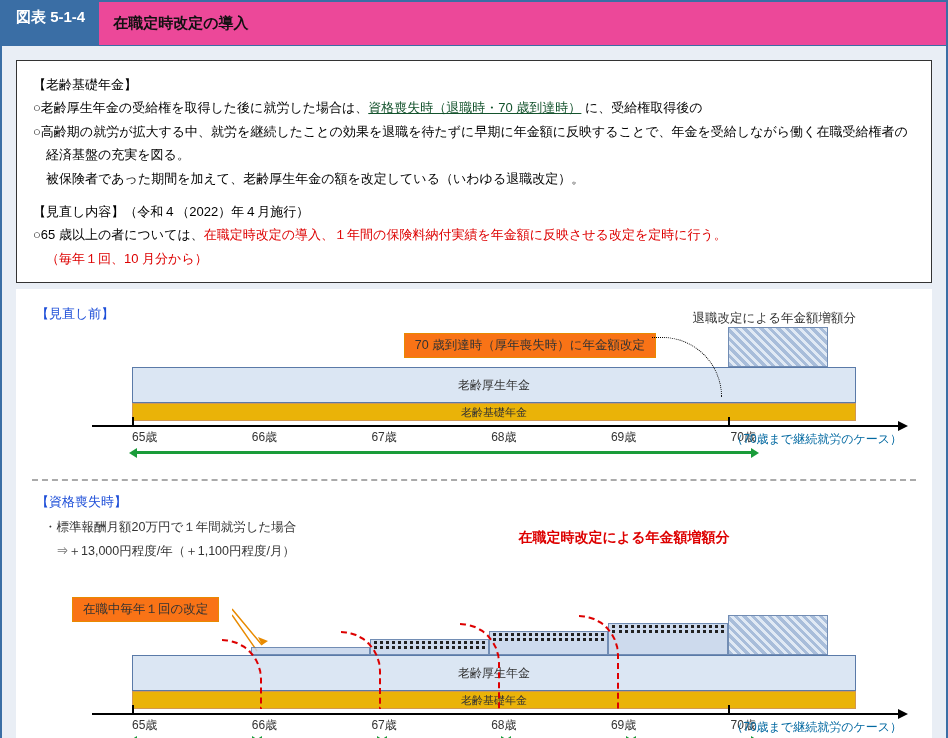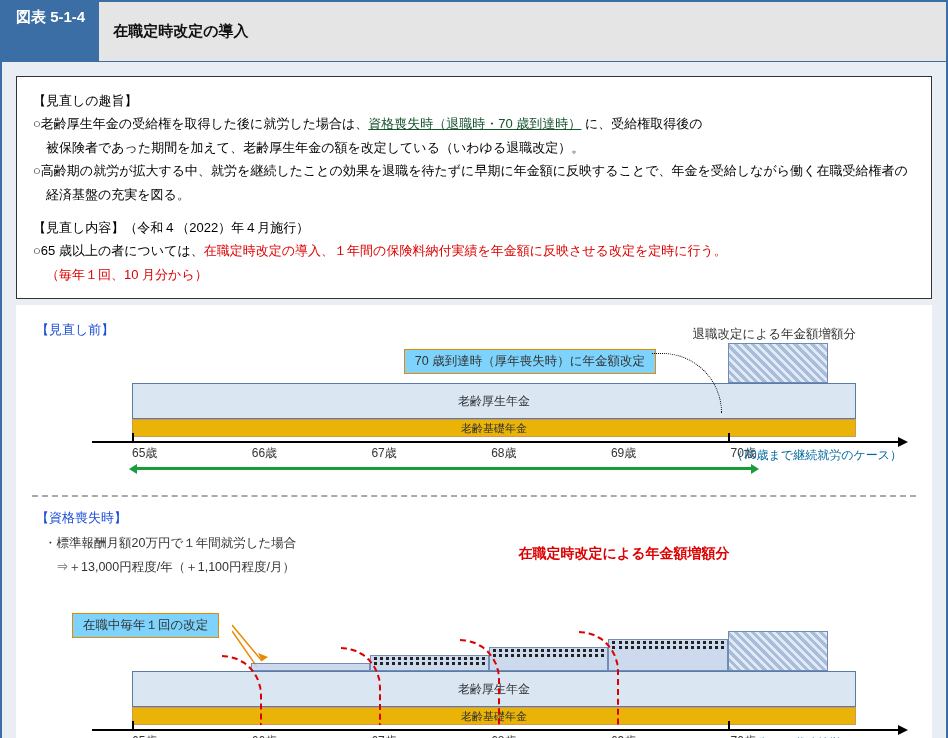--- a/index.html
+++ b/index.html
@@ -1,29 +1,29 @@
 <!DOCTYPE html>
 <html><head>
 <meta charset="utf-8">
 <style>
   * { box-sizing: border-box; margin: 0; padding: 0; }
   body { font-family: "Hiragino Sans", "Meiryo", sans-serif; background: #fff; width: 948px; }
   .outer { border: 2px solid #3a6ea5; }
   .header { display: flex; align-items: stretch; }
   .hnum { background: #3a6ea5; color: #fff; padding: 6px 14px; font-weight: bold; font-size: 15px; }
-  .htitle { background: #e5e5e5; color: #111; padding: 20px 14px; font-weight: bold; font-size: 15px; flex: 1; border-bottom: 1px solid #3a6ea5; }
+  .htitle { background: #ec4899; color: #111; padding: 12px 14px; font-weight: bold; font-size: 15px; flex: 1; border-bottom: 1px solid #3a6ea5; }
   .body { background: #e9eef5; padding: 14px; }
   .textbox { background: #fff; border: 1.5px solid #333; padding: 12px 16px; font-size: 13px; line-height: 1.8; }
   .textbox .purpose-title { font-weight: 500; }
   .textbox .underline-red { color: #14532d; text-decoration: underline; }
   .textbox .red { color: #d00; }
   .diagram { background: #fff; margin-top: 6px; padding: 10px 16px 16px 16px; position: relative; }
   .section-label { color: #1d4ed8; font-size: 13px; margin: 6px 0 4px 4px; }
   .divider { border-top: 2px dashed #aaa; margin: 12px 0; }
-  .callout { display: inline-block; border: 1.5px solid #e88a00; background: #7dd3fc; padding: 3px 10px; font-size: 12.5px; color: #333; }
+  .callout { display: inline-block; border: 1.5px solid #e88a00; background: #f97316; padding: 3px 10px; font-size: 12.5px; color: #333; }
   .callout.absolute { position: absolute; }
   .increment-label { font-size: 12.5px; color: #333; text-align: center; }
   .increment-label.red { color: #d00; font-weight: bold; font-size: 14px; }
   .chart-wrap { position: relative; height: 150px; }
   .bar { position: absolute; }
   .bar.kosei { background: #dbe6f3; border: 1px solid #5a7aa8; }
   .bar.kiso { background: #eab308; border: 1px solid #d19850; }
   .bar.inc { background: #c5d4ea; border: 1px solid #5a7aa8; opacity: 0.85; }
   .bar.inc.hatch {
     background-image: repeating-linear-gradient(45deg, #9ab2d4 0 3px, #dbe6f3 3px 6px);
@@ -50,28 +50,28 @@
 
 <div class="outer">
   <div class="header">
     <div class="hnum">図表 5-1-4</div>
     <div class="htitle">在職定時改定の導入</div>
   </div>
 
   <div class="body">
 
     <div class="textbox">
-      <div class="purpose-title">【見直しの趣旨】</div>
+      <div class="purpose-title">【老齢基礎年金】</div>
       <div>
         <span>○老齢厚生年金の受給権を取得した後に就労した場合は、</span><span class="underline-red">資格喪失時（退職時・70 歳到達時）</span>&nbsp;<span>に、受給権取得後の</span>
       </div>
+      <div style="text-indent:-1em;padding-left:1em;">○高齢期の就労が拡大する中、就労を継続したことの効果を退職を待たずに早期に年金額に反映することで、年金を受給しながら働く在職受給権者の経済基盤の充実を図る。</div>
       <div style="padding-left:1em;">
         <span>被保険者であった期間を加えて、老齢厚生年金の額を改定している（いわゆる退職改定）。</span>
       </div>
-      <div style="text-indent:-1em;padding-left:1em;">○高齢期の就労が拡大する中、就労を継続したことの効果を退職を待たずに早期に年金額に反映することで、年金を受給しながら働く在職受給権者の経済基盤の充実を図る。</div>
 
       <div style="height:10px"></div>
 
       <div class="purpose-title">【見直し内容】（令和４（2022）年４月施行）</div>
       <div>
         <span>○65 歳以上の者については、</span><span class="red">在職定時改定の導入、１年間の保険料納付実績を年金額に反映させる改定を定時に行う。</span>
       </div>
       <div class="red" style="padding-left:1em;">（毎年１回、10 月分から）</div>
     </div>
 

